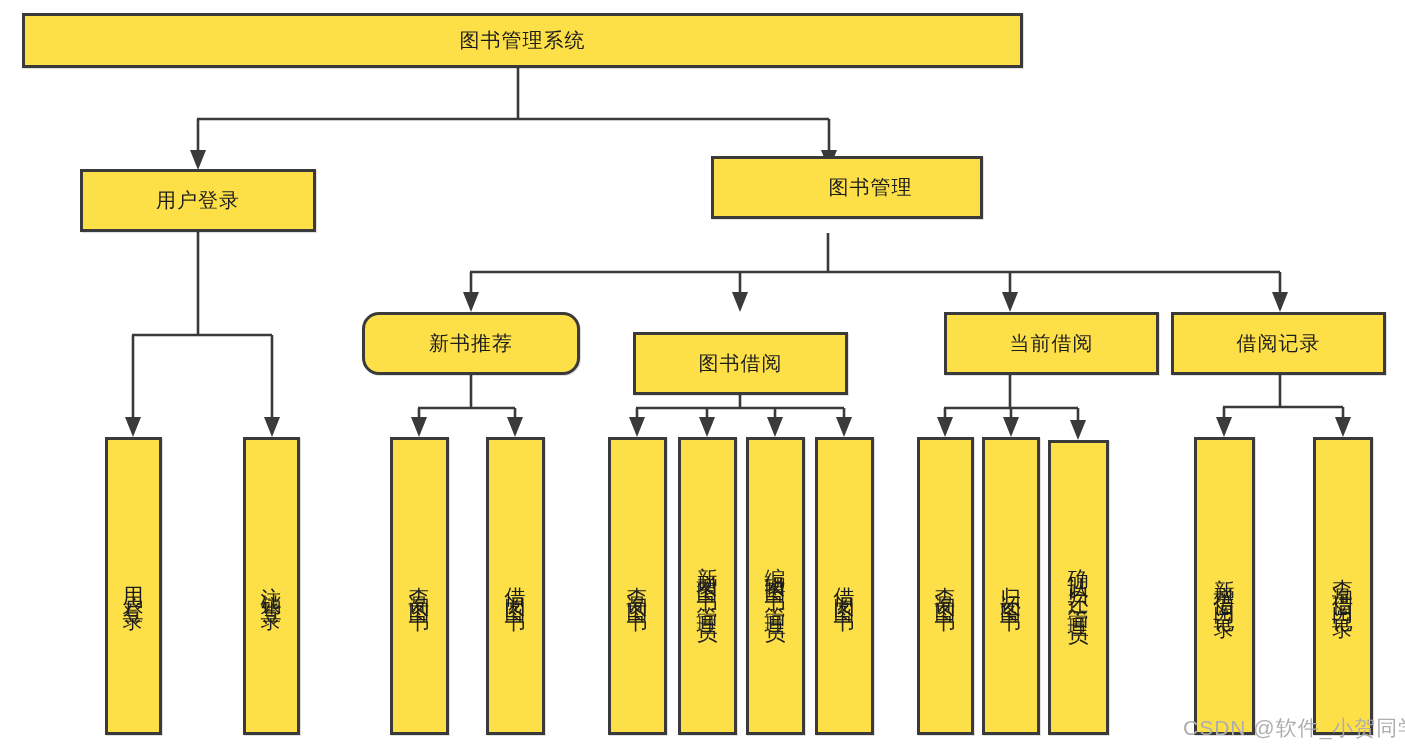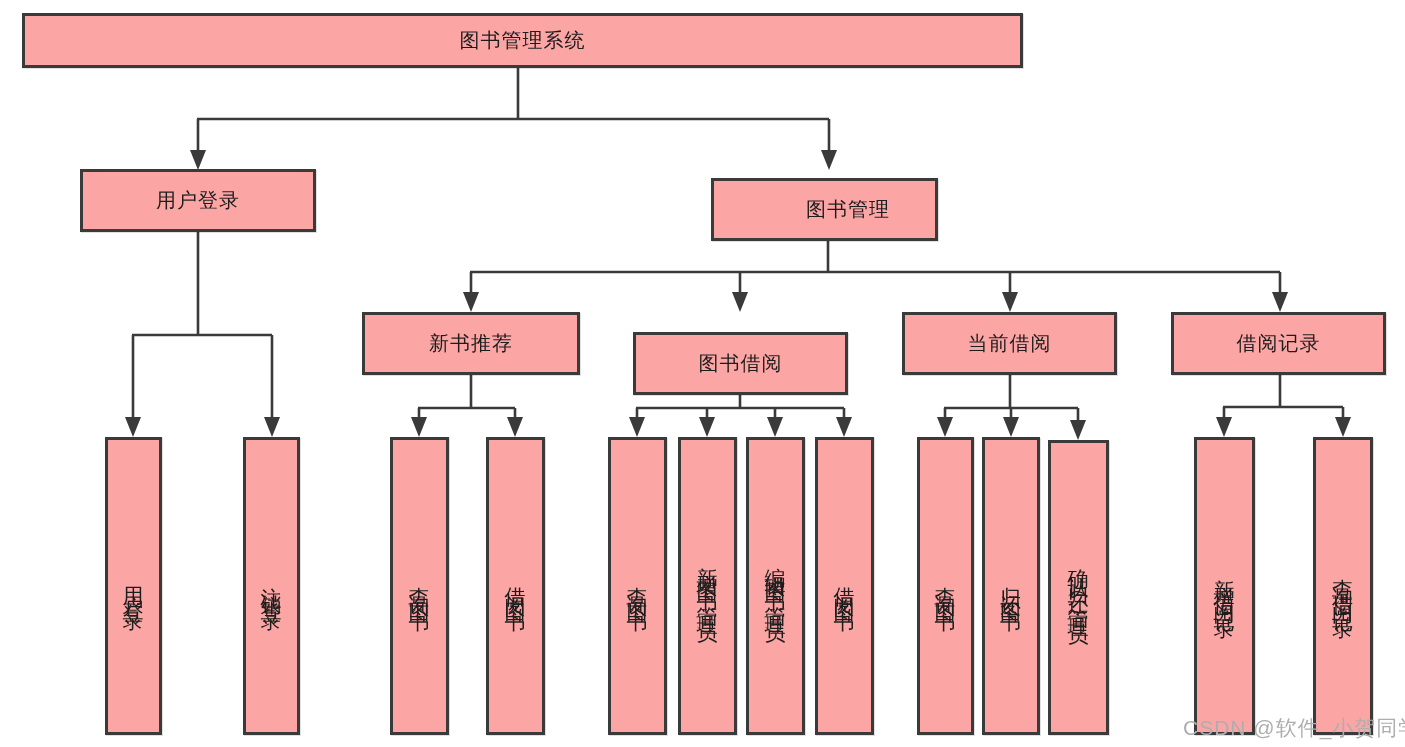--- a/index.html
+++ b/index.html
@@ -22,21 +22,21 @@
   .connectors {
     position: absolute;
     left: 0;
     top: 0;
     pointer-events: none;
   }
   .box {
     position: absolute;
     box-sizing: border-box;
     border: 3px solid var(--line);
-    background: #fca5a5;
+    background: #fde047;
     display: flex;
     align-items: center;
     justify-content: center;
     box-shadow: 1px 1px 0 rgba(0,0,0,0.12);
   }
   .h-label {
     font-size: 20px;
     color: var(--text);
     letter-spacing: 1px;
     white-space: nowrap;
@@ -105,31 +105,31 @@
     </g>
   </svg>
 
   <div class="box" style="left:22px; top:13px; width:1001px; height:55px;">
     <span class="h-label">图书管理系统</span>
   </div>
 
   <div class="box" style="left:80px; top:169px; width:236px; height:63px;">
     <span class="h-label">用户登录</span>
   </div>
-  <div class="box" style="left:711px; top:178px; width:227px; height:63px;padding-left:47px;">
+  <div class="box" style="left:711px; top:156px; width:272px; height:63px;padding-left:47px;">
     <span class="h-label">图书管理</span>
   </div>
 
-  <div class="box" style="left:362px; top:312px; width:218px; height:63px;">
+  <div class="box" style="left:362px; top:312px; width:218px; height:63px;border-radius:17px;">
     <span class="h-label">新书推荐</span>
   </div>
   <div class="box" style="left:633px; top:312px; width:215px; height:63px;margin-top:20px;">
     <span class="h-label">图书借阅</span>
   </div>
-  <div class="box" style="left:902px; top:312px; width:215px; height:63px;">
+  <div class="box" style="left:944px; top:312px; width:215px; height:63px;">
     <span class="h-label">当前借阅</span>
   </div>
   <div class="box" style="left:1171px; top:312px; width:215px; height:63px;">
     <span class="h-label">借阅记录</span>
   </div>
 
   <div class="box" style="left:105px; top:437px; width:57px; height:298px;">
     <span class="v-label">用户登录</span>
   </div>
   <div class="box" style="left:243px; top:437px; width:57px; height:298px;">

